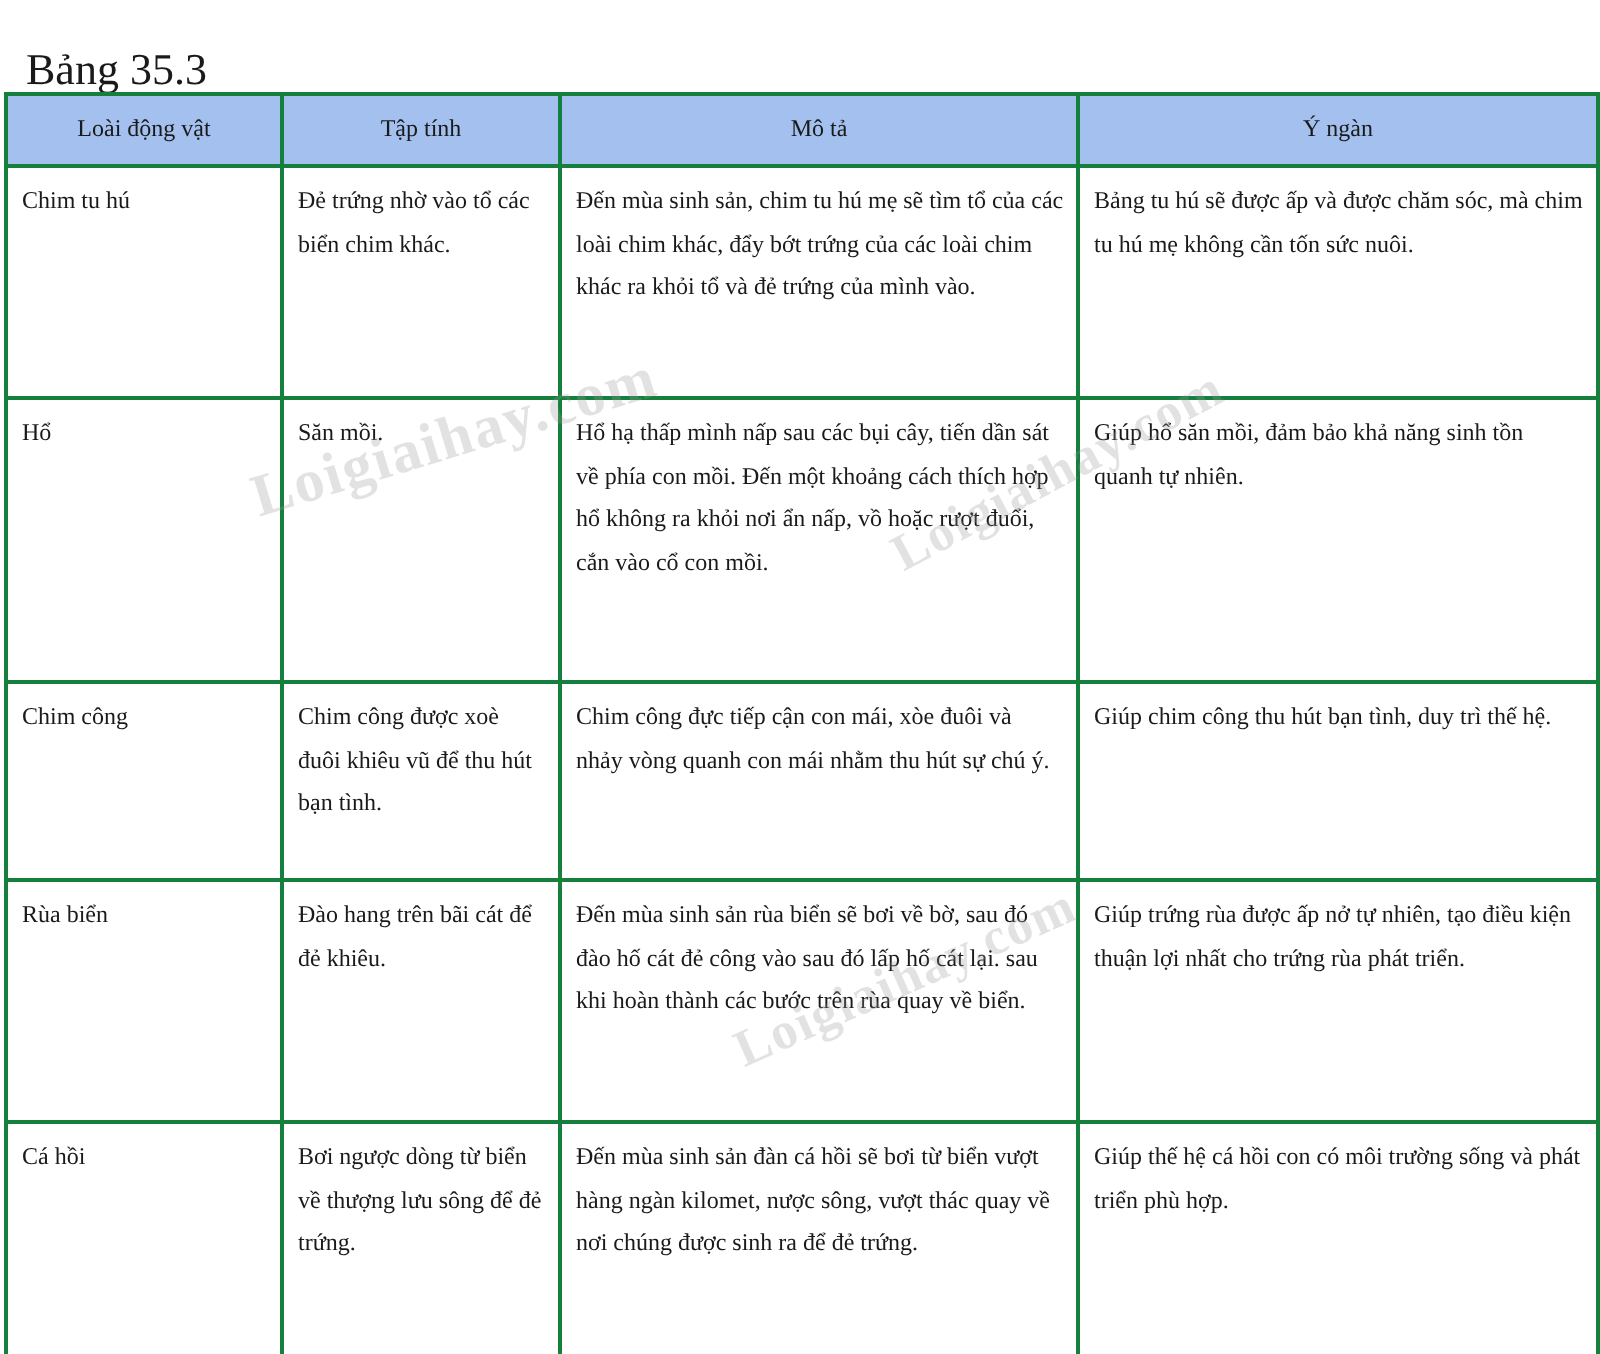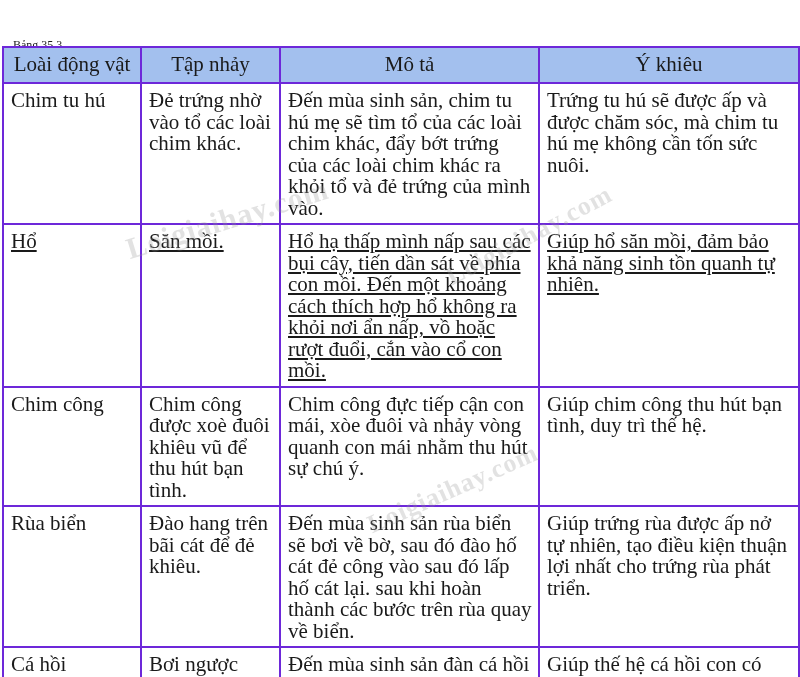--- a/index.html
+++ b/index.html
@@ -1,49 +1,49 @@
 <!DOCTYPE html>
 <html><head>
 <meta charset="utf-8">
 <style>
   html, body { margin: 0; padding: 0; background: #ffffff; }
   body {
     width: 800px; height: 677px; position: relative; overflow: hidden;
     font-family: "Liberation Serif", serif; color: #1a1a1a;
   }
   .caption {
-    position: absolute; left: 13px; top: 35px;
-    font-size: 12px; line-height: 20px;
+    position: absolute; left: 13px; top: 25px;
+    font-size: 22px; line-height: 20px;
   }
   table {
     position: absolute; left: 2px; top: 46px;
     border-collapse: collapse; table-layout: fixed;
     width: 796px;
   }
   th, td {
-    border: 2px solid #6d28d9;
+    border: 2px solid #15803d;
     vertical-align: top;
-    font-size: 21px; line-height: 21.5px;
+    font-size: 12px; line-height: 21.5px;
     padding: 6px 6px 4px 7px;
     text-align: left;
   }
   th {
     background: #a3c0ee;
     font-weight: normal;
     text-align: center;
     vertical-align: middle;
     padding: 5px 6px 5px 6px;
     height: 24px;
   }
   col.c1 { width: 138px; }
   col.c2 { width: 139px; }
   col.c3 { width: 259px; }
   col.c4 { width: 260px; }
   tr.r1 td { height: 104px; margin-left: 16px; }
-  tr.r2 td { height: 130px; text-decoration: underline; }
+  tr.r2 td { height: 130px; }
   tr.r3 td { height: 87px; }
   tr.r4 td { height: 109px; }
   tr.r5 td { height: 107px; }
   .wm {
     position: absolute; font-family: "Liberation Serif", serif;
     font-weight: bold; color: rgba(150,150,150,0.28);
     font-size: 30px; letter-spacing: 1px; pointer-events: none;
     transform-origin: left bottom; white-space: nowrap;
   }
 </style>
@@ -55,31 +55,31 @@
 <table>
   <colgroup>
       <col class="c1">
       <col class="c2">
       <col class="c3">
       <col class="c4">
     </colgroup>
   <thead>
     <tr>
       <th>Loài động vật</th>
-      <th>Tập nhảy</th>
+      <th>Tập tính</th>
       <th>Mô tả</th>
-      <th>Ý khiêu</th>
+      <th>Ý ngàn</th>
     </tr>
   </thead>
   <tbody>
     <tr class="r1">
       <td>Chim tu hú</td>
-      <td>Đẻ trứng nhờ vào tổ các loài chim khác.</td>
+      <td>Đẻ trứng nhờ vào tổ các biển chim khác.</td>
       <td>Đến mùa sinh sản, chim tu hú mẹ sẽ tìm tổ của các loài chim khác, đẩy bớt trứng của các loài chim khác ra khỏi tổ và đẻ trứng của mình vào.</td>
-      <td>Trứng tu hú sẽ được ấp và được chăm sóc, mà chim tu hú mẹ không cần tốn sức nuôi.</td>
+      <td>Bảng tu hú sẽ được ấp và được chăm sóc, mà chim tu hú mẹ không cần tốn sức nuôi.</td>
     </tr>
     <tr class="r2">
       <td>Hổ</td>
       <td>Săn mồi.</td>
       <td>Hổ hạ thấp mình nấp sau các bụi cây, tiến dần sát về phía con mồi. Đến một khoảng cách thích hợp hổ không ra khỏi nơi ẩn nấp, vồ hoặc rượt đuổi, cắn vào cổ con mồi.</td>
       <td>Giúp hổ săn mồi, đảm bảo khả năng sinh tồn quanh tự nhiên.</td>
     </tr>
     <tr class="r3">
       <td>Chim công</td>
       <td>Chim công được xoè đuôi khiêu vũ để thu hút bạn tình.</td>

